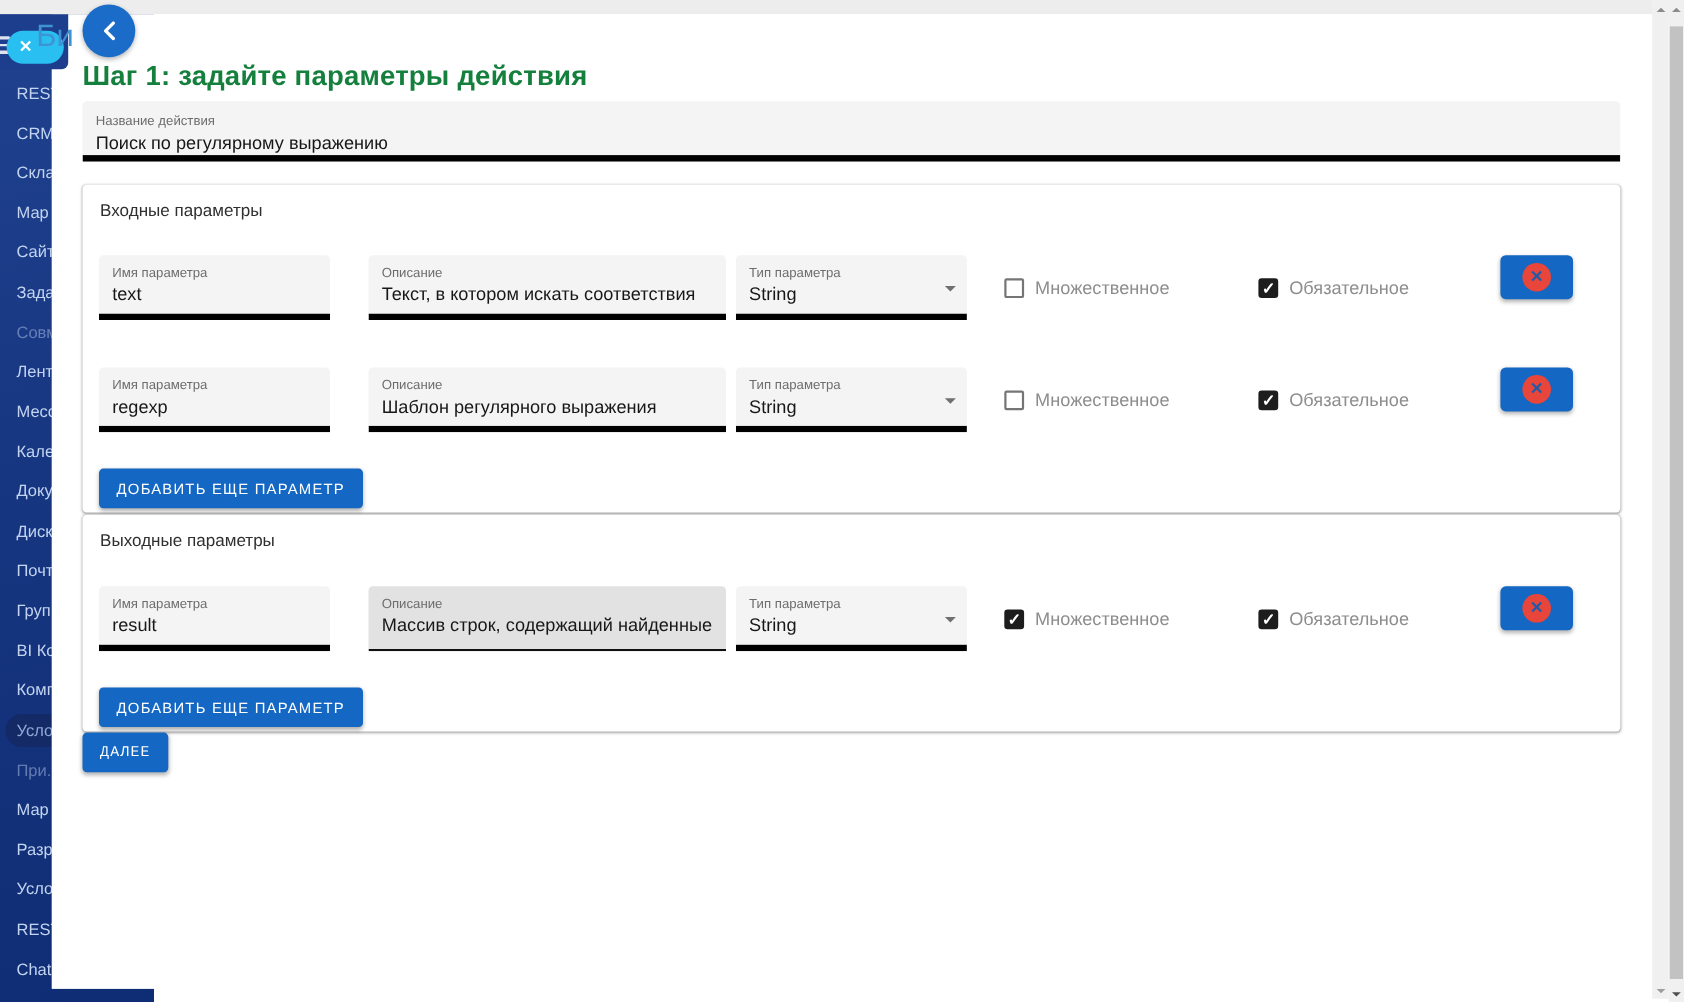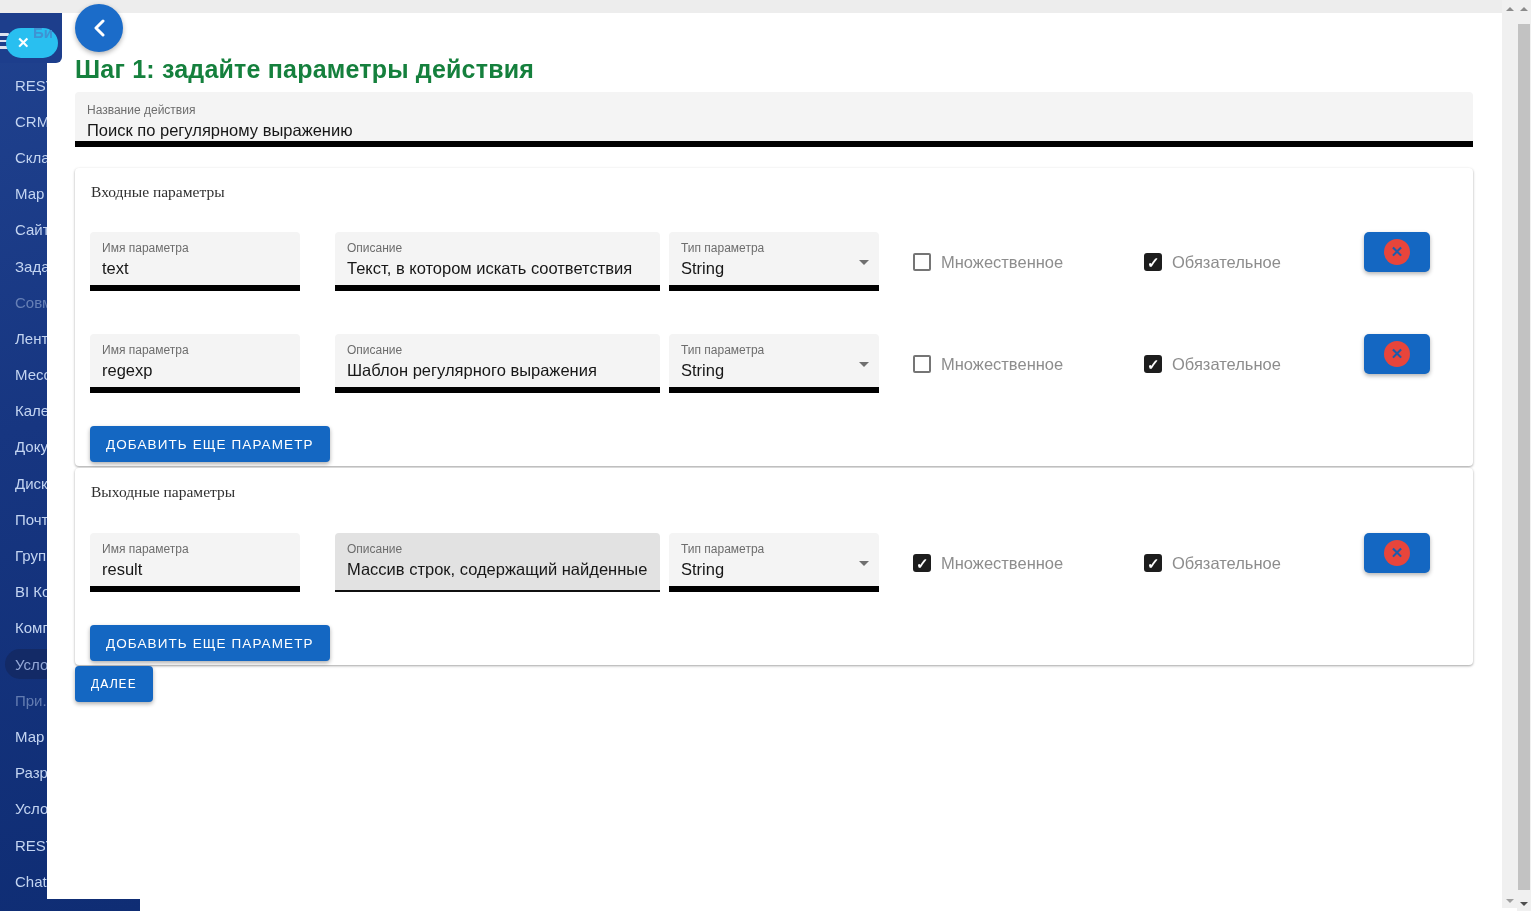--- a/index.html
+++ b/index.html
@@ -19,21 +19,21 @@
     padding-left:15px;font-size:15px;color:#c3d4f1;cursor:pointer;
   }
   .side-item .si-label{position:relative;z-index:1;white-space:nowrap;}
   .side-item.muted{color:rgba(195,212,241,0.45);}
   .side-item.selected{color:#93a7d6;}
   .side-item.selected::before{
     content:"";position:absolute;left:5px;top:3px;width:120px;bottom:3px;
     background:#132a66;border-radius:16px;z-index:0;
   }
   .logo-block{position:absolute;left:0;top:13px;width:62px;height:50px;background:#1d3e8c;z-index:3;border-radius:0 0 6px 0;}
-  .logo-text{position:absolute;left:33px;top:21px;z-index:5;font-size:15px;font-weight:bold;color:#3e93d3;line-height:24px;}
+  .logo-text{position:absolute;left:33px;top:21px;z-index:5;font-size:28px;font-weight:normal;color:#3e93d3;line-height:24px;}
   .hamburger{position:absolute;left:-4px;top:33px;z-index:4;width:14px;}
   .hamburger i{display:block;width:13px;height:2.5px;background:rgba(255,255,255,0.85);margin-bottom:4px;border-radius:1px;}
   .close-pill{
     position:absolute;left:6px;top:28px;width:52px;height:30px;border-radius:16px;
     background:#29bff0;z-index:4;border:none;cursor:pointer;padding:0;
   }
   .close-pill .x-glyph{position:absolute;left:11px;top:5px;color:#fff;font-size:15px;font-weight:bold;line-height:20px;}
 
   
   .panel{position:absolute;left:47px;top:13px;width:1455px;height:886px;background:#ffffff;z-index:2;}
@@ -52,21 +52,21 @@
   .filled-field .f-value{font-size:16.5px;color:#171717;line-height:25px;white-space:nowrap;overflow:hidden;}
   .filled-field.focused{background:#e2e2e2;border-bottom:2px solid #101010;}
   .action-name-field{left:28px;top:79px;width:1398px;height:55px;padding-top:11px;}
 
   .card{
     position:absolute;left:28px;width:1398px;background:#fff;border-radius:4px;
     box-shadow:0 1px 3px rgba(0,0,0,0.22),0 1px 2px rgba(0,0,0,0.16);
   }
   .card1{top:155px;height:298px;}
   .card2{top:455px;height:197px;}
-  .card-title{position:absolute;left:16px;top:15px;font-size:15.5px;color:#2f2f2f;font-family:Liberation Serif, serif;}
+  .card-title{position:absolute;left:16px;top:15px;font-size:15.5px;color:#2f2f2f;}
 
   .param-row{position:absolute;left:0;right:0;height:59px;}
   .pr-name{left:15px;width:210px;height:59px;}
   .pr-desc{left:260px;width:325px;height:59px;}
   .pr-type{left:594px;width:210px;height:59px;cursor:pointer;}
   .select-arrow{position:absolute;right:10px;top:28px;width:0;height:0;border:5px solid transparent;border-top-color:#6f6f6f;border-bottom-width:0;}
 
   .cb-wrap{position:absolute;top:11px;height:38px;display:flex;align-items:center;gap:10px;cursor:pointer;}
   .cb-multiple{left:838px;}
   .cb-required{left:1069px;}

